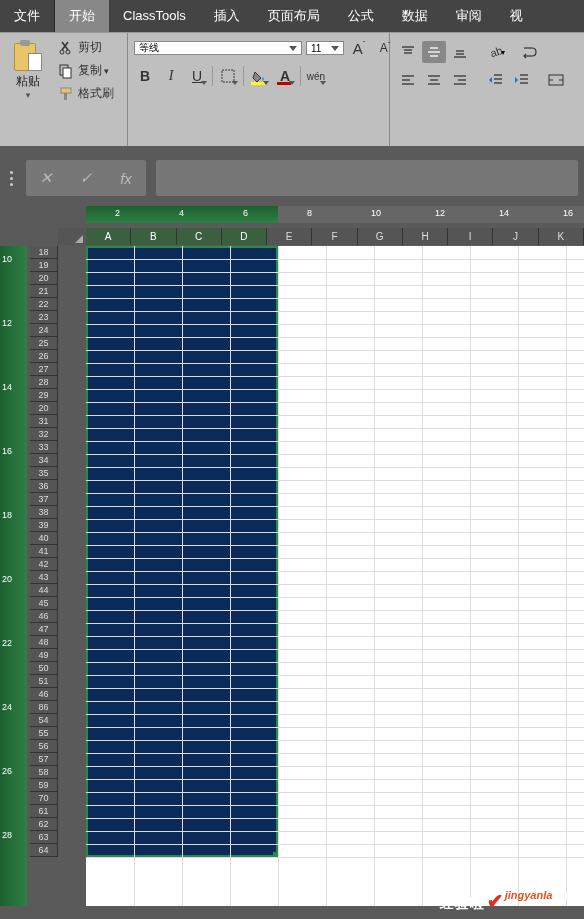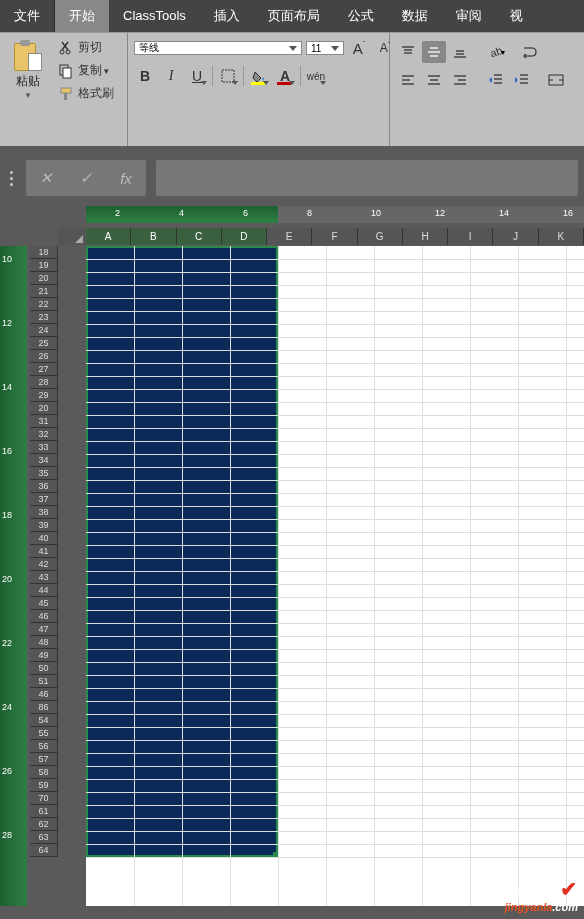--- a/index.html
+++ b/index.html
@@ -84,21 +84,21 @@
   .rowhdr { height: 13px; background: #555; border-bottom: 1px solid #333; color: #ddd; font-size: 9px; text-align: center; line-height: 13px; border-right: 1px solid #333; }
 
   
   .grid { position: absolute; top: 40px; left: 86px; right: 0; bottom: 0; background: #fff; }
   .gridlines-v { position: absolute; top: 0; bottom: 0; width: 1px; background: #ddd; }
   .gridlines-h { position: absolute; left: 0; right: 0; height: 1px; background: #ddd; }
   .selection { position: absolute; background: #0a2a5a; border: 2px solid #2a8a4a; }
   .sel-handle { position: absolute; right: -3px; bottom: -3px; width: 6px; height: 6px; background: #2a8a4a; }
 
   
-  .watermark { position: absolute; right: 6px; bottom: 6px; color: #fff; font-size: 14px; display: flex; flex-direction: column; align-items: flex-end; }
+  .watermark { position: absolute; right: 6px; bottom: 6px; color: #fff; font-size: 14px; display: flex; flex-direction: row; }
   .watermark .line1 { font-weight: bold; letter-spacing: 1px; }
   .watermark .check { color: #e03020; font-size: 20px; font-weight: bold; margin-left: 2px; }
   .watermark .line2 { font-size: 11px; font-weight: bold; font-style: italic; }
   .watermark .line2 .r { color: #e85020; }
 </style>
 </head>
 <body>
 
 <div class="menubar" id="menubar">
     <div class="menuitem first">文件</div>

